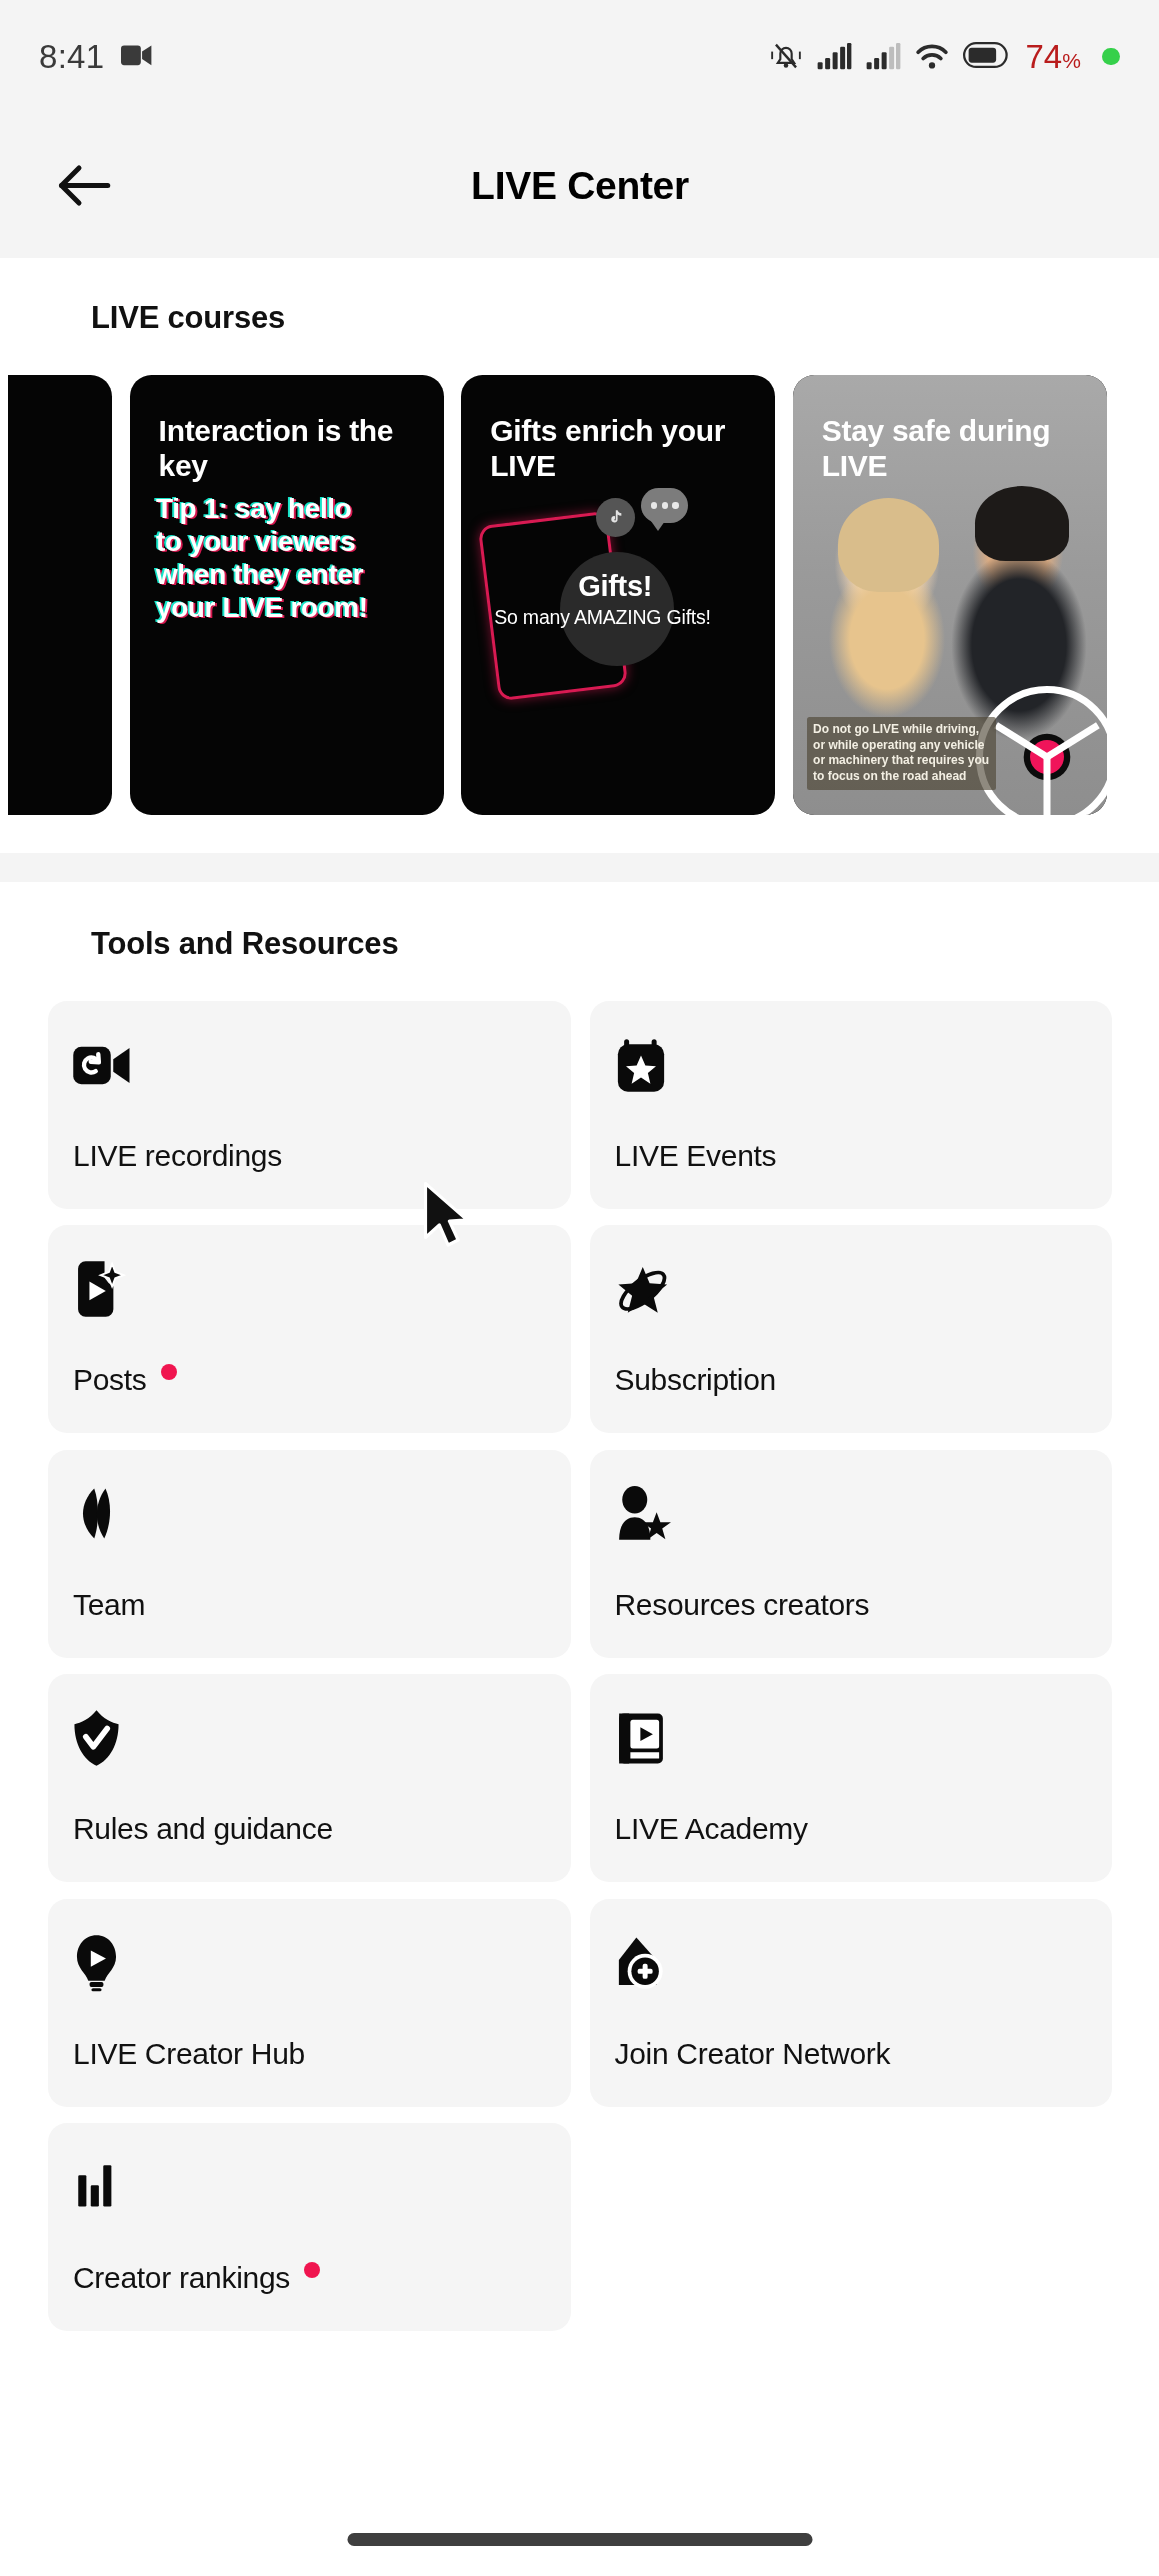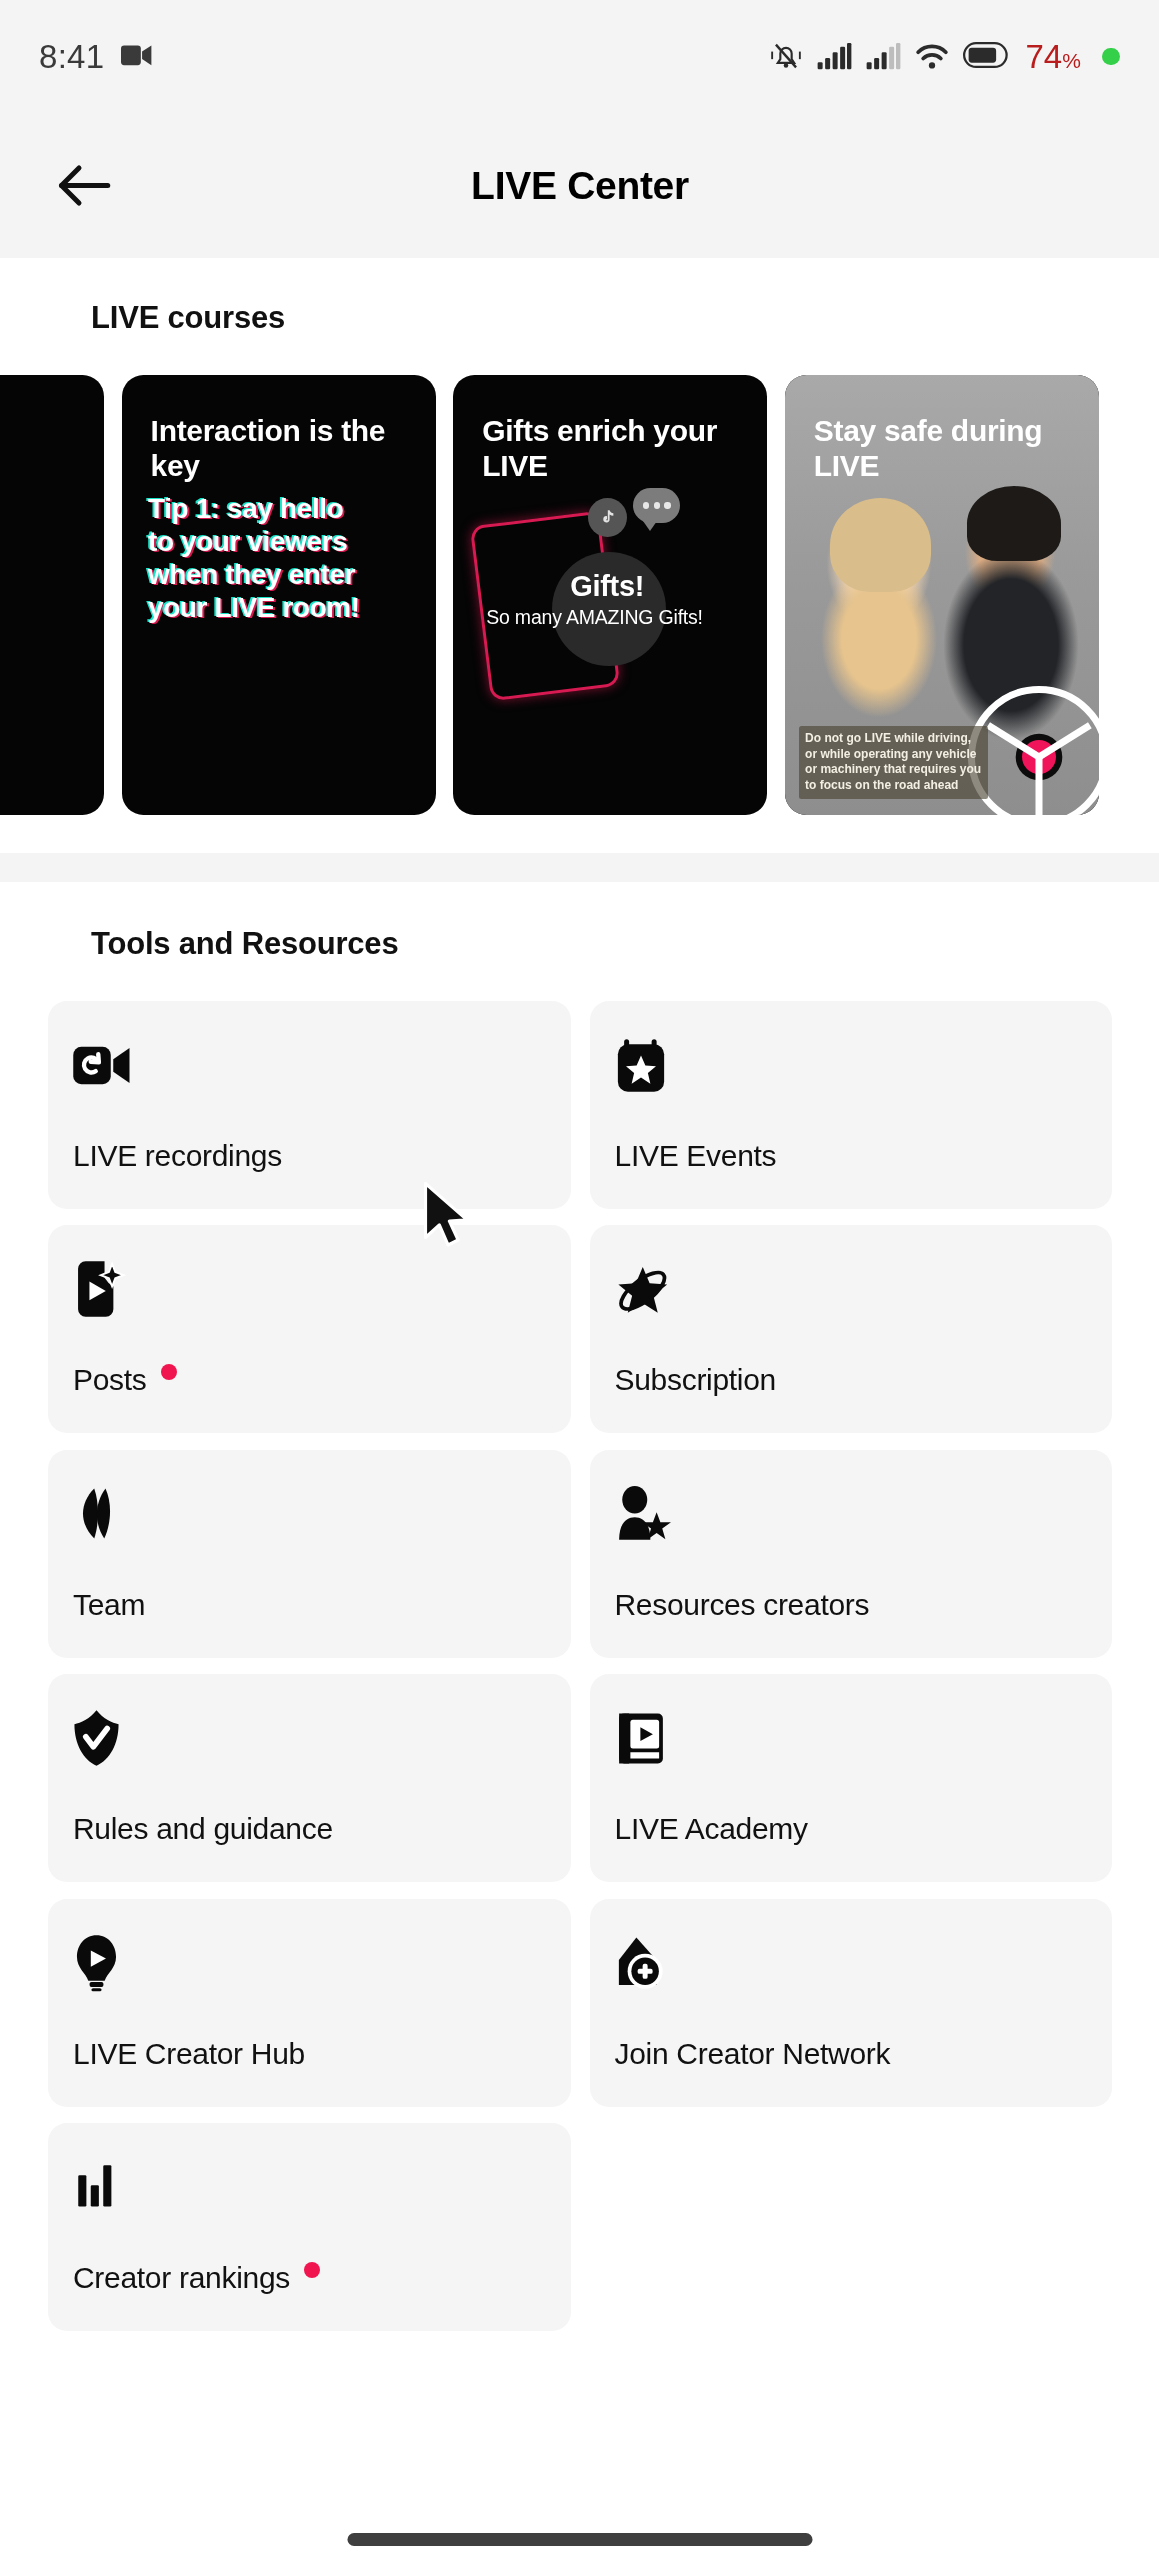--- a/index.html
+++ b/index.html
@@ -88,20 +88,21 @@
     letter-spacing: -0.2px;
     margin-left: 43px;
   }
   .courses-scroller {
     margin-top: 39px;
     display: flex;
     gap: 17.6px;
     padding-left: 0;
     height: 440px;
     overflow: hidden;
+    margin-left: 8px;
   }
   .course-card {
     position: relative;
     flex: 0 0 auto;
     width: 314px;
     height: 440px;
     border-radius: 21.4px;
     overflow: hidden;
     background: #050505;
   }
@@ -248,21 +249,21 @@
   }
   .c4-spoke {
     position: absolute;
     left: 50%; top: 50%;
     width: 7px; height: 60px;
     background: #ffffff;
     transform-origin: 50% 0;
   }
   .c4-caption {
     position: absolute;
-    left: 14px; bottom: 16px;
+    left: 14px; bottom: 25px;
     width: 189px;
     background: rgba(75,66,48,0.62);
     color: #f3efe3;
     font-size: 12px;
     font-weight: 700;
     line-height: 1.32;
     padding: 5px 6.3px;
     border-radius: 2.5px;
     z-index: 6;
   }

